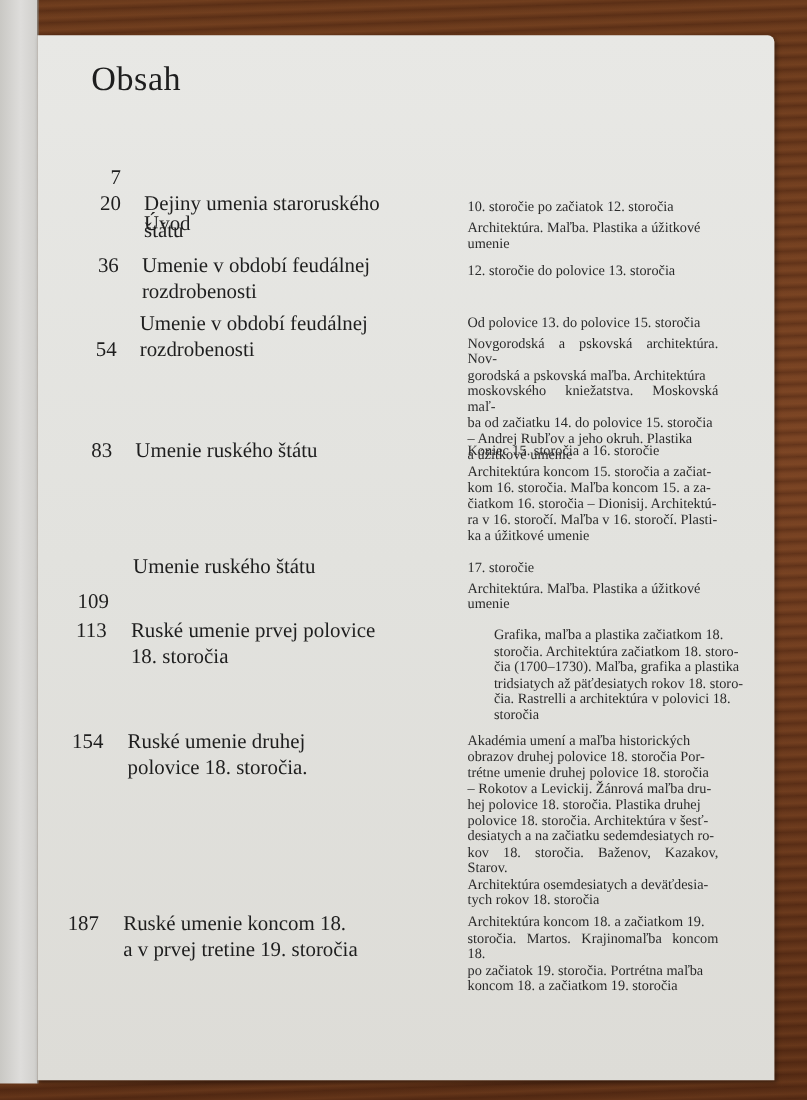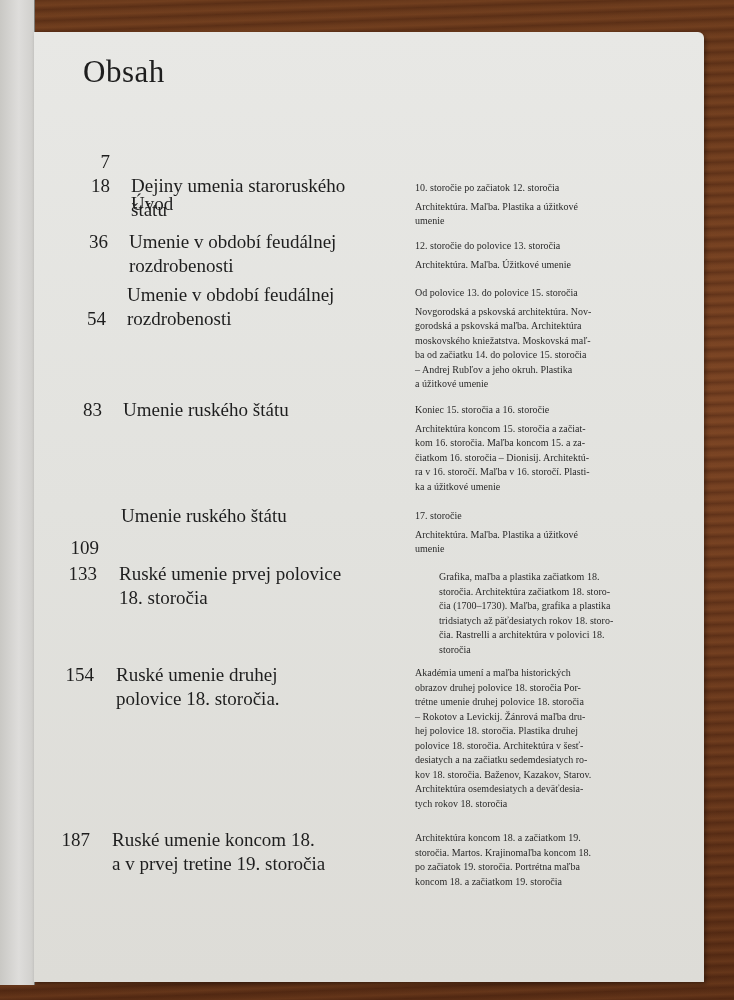--- a/index.html
+++ b/index.html
@@ -31,58 +31,57 @@
   .entry { position: absolute; left: 0; width: 670px; }
   .num {
     position: absolute; text-align: right; width: 60px;
     font-size: 19px; color: #1e1e1e; line-height: 24px;
   }
   .heading {
     position: absolute; font-size: 19px; color: #1e1e1e; line-height: 24px;
     white-space: pre-line; width: 280px;
   }
   .desc {
-    position: absolute; left: 381px; width: 228px;
-    font-size: 10px; color: #2a2a2a; line-height: 14.5px;
+    position: absolute; left: 391px; width: 228px;
+    font-size: 13px; color: #2a2a2a; line-height: 14.5px;
   }
   .desc .sub { display: block; margin-bottom: 4px; }
   .desc .body { display: block; text-align: justify; white-space: pre-line; }
 </style>
 </head>
 <body>
 
 <div class="wood"></div>
 <div class="left-page"></div>
 
 <div class="page">
   <div class="title">Obsah</div>
 
   <div class="entry" style="top:118px;">
     <div class="num" style="left:16px;">7</div>
     <div class="heading" style="left:97px;margin-top:42px;">Úvod</div>
   </div>
 
   <div class="entry" style="top:142px;">
-    <div class="num" style="left:16px;">18</div>
+    <div class="num" style="left:16px;">20</div>
     <div class="heading" style="left:97px;">Dejiny umenia staroruského
 štátu</div>
     <div class="desc" style="top:7px;">
       <span class="sub">10. storočie po začiatok 12. storočia</span>
       <span class="body">Architektúra. Maľba. Plastika a úžitkové
 umenie</span>
     </div>
   </div>
 
   <div class="entry" style="top:198px;">
     <div class="num" style="left:14px;">36</div>
     <div class="heading" style="left:95px;">Umenie v období feudálnej
 rozdrobenosti</div>
     <div class="desc" style="top:9px;">
       <span class="sub">12. storočie do polovice 13. storočia</span>
-      <span class="body">Architektúra. Maľba. Úžitkové umenie</span>
     </div>
   </div>
 
   <div class="entry" style="top:251px;">
     <div class="num" style="left:12px;margin-top:24px;">54</div>
     <div class="heading" style="left:93px;">Umenie v období feudálnej
 rozdrobenosti</div>
     <div class="desc" style="top:3px;">
       <span class="sub">Od polovice 13. do polovice 15. storočia</span>
       <span class="body">Novgorodská a pskovská architektúra. Nov-
@@ -111,21 +110,21 @@
     <div class="num" style="left:5px;margin-top:32px;">109</div>
     <div class="heading" style="left:87px;">Umenie ruského štátu</div>
     <div class="desc" style="top:5px;">
       <span class="sub">17. storočie</span>
       <span class="body">Architektúra. Maľba. Plastika a úžitkové
 umenie</span>
     </div>
   </div>
 
   <div class="entry" style="top:530px;">
-    <div class="num" style="left:3px;">133</div>
+    <div class="num" style="left:3px;">113</div>
     <div class="heading" style="left:85px;">Ruské umenie prvej polovice
 18. storočia</div>
     <div class="desc" style="top:8px;margin-left:24px;">
       <span class="body">Grafika, maľba a plastika začiatkom 18.
 storočia. Architektúra začiatkom 18. storo-
 čia (1700–1730). Maľba, grafika a plastika
 tridsiatych až päťdesiatych rokov 18. storo-
 čia. Rastrelli a architektúra v polovici 18.
 storočia</span>
     </div>

